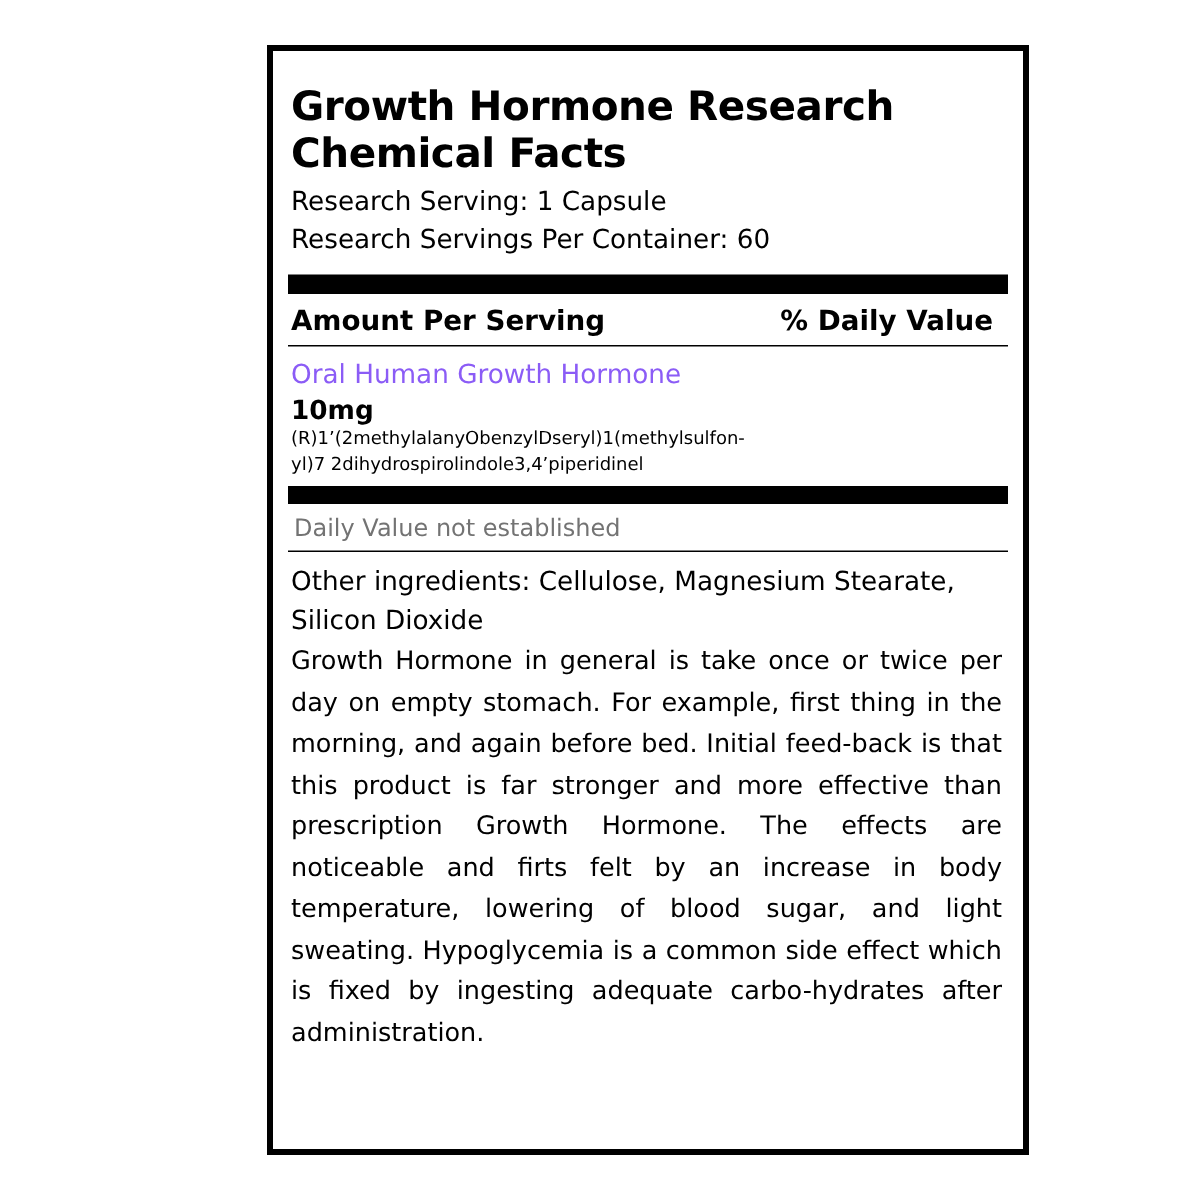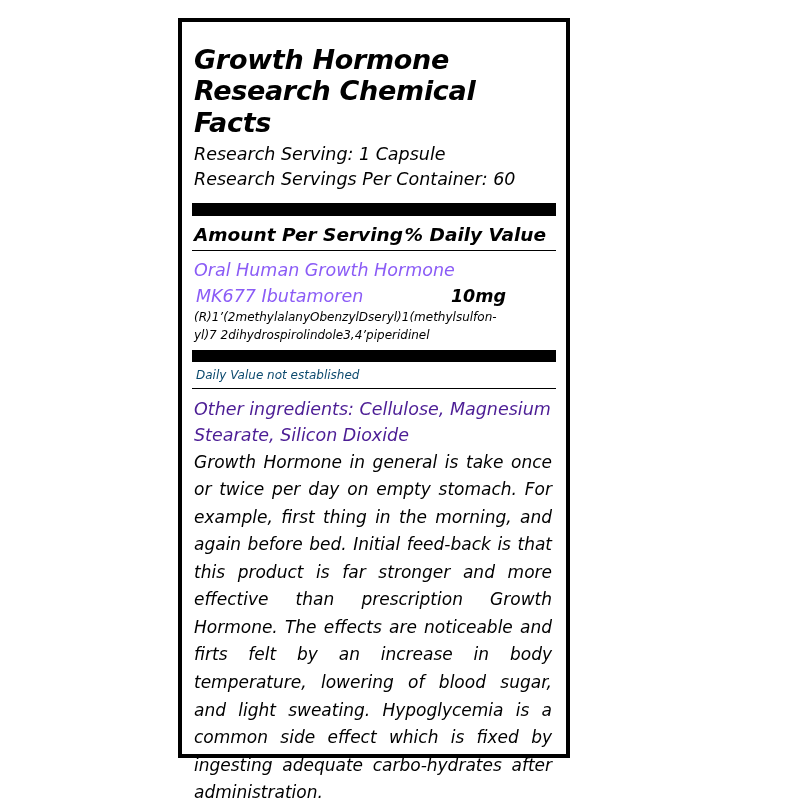--- a/index.html
+++ b/index.html
@@ -13,27 +13,26 @@
   #page {
     position: relative;
     width: 800px;
     height: 800px;
     background: #ffffff;
     overflow: hidden;
   }
   .panel {
     position: absolute;
     left: 178px;
-    top: 18px;
-    width: 392px;
+    top: 30px;
+    width: 508px;
     height: 740px;
     border: 4px solid #000000;
     background: #ffffff;
     box-sizing: border-box;
-    font-style: italic;
   }
   .inner {
     position: absolute;
     left: 10px;
     right: 10px;
     top: 8px;
     bottom: 8px;
   }
   .title {
     font-weight: bold;
@@ -107,28 +106,28 @@
     color: #000;
     padding-right: 50px;
   }
   .chem {
     font-size: 12px;
     line-height: 1.45;
     color: #000;
     padding-left: 2px;
   }
   .dv-note {
-    font-size: 12px;
-    color: #0c4a6e;
+    font-size: 16px;
+    color: #737373;
     padding: 6px 0 6px 4px;
   }
   .other {
     font-size: 17.5px;
     line-height: 1.48;
-    color: #4c1d95;
+    color: #000000;
     padding-left: 2px;
     padding-top: 8px;
   }
   .body-text {
     font-size: 17px;
     line-height: 1.62;
     color: #000;
     padding-left: 2px;
     text-align: justify;
     text-align-last: left;
@@ -154,21 +153,20 @@
         <div class="amount-head">Amount Per Serving</div>
         <div class="dv-head">% Daily Value</div>
       </div>
       <div class="rule"></div>
 
       <div class="spacer-6"></div>
 
       <div class="ing-name">Oral Human Growth Hormone</div>
 
       <div class="ing-row">
-        <div class="ing-name">MK677 Ibutamoren</div>
         <div class="ing-amt">10mg</div>
       </div>
 
       <div class="chem">(R)1’(2methylalanyObenzylDseryl)1(methylsulfon-</div>
       <div class="chem">yl)7 2dihydrospirolindole3,4’piperidinel</div>
 
       <div class="bar thin"></div>
 
       <div class="dv-note">Daily Value not established</div>
       <div class="rule-thin"></div>

